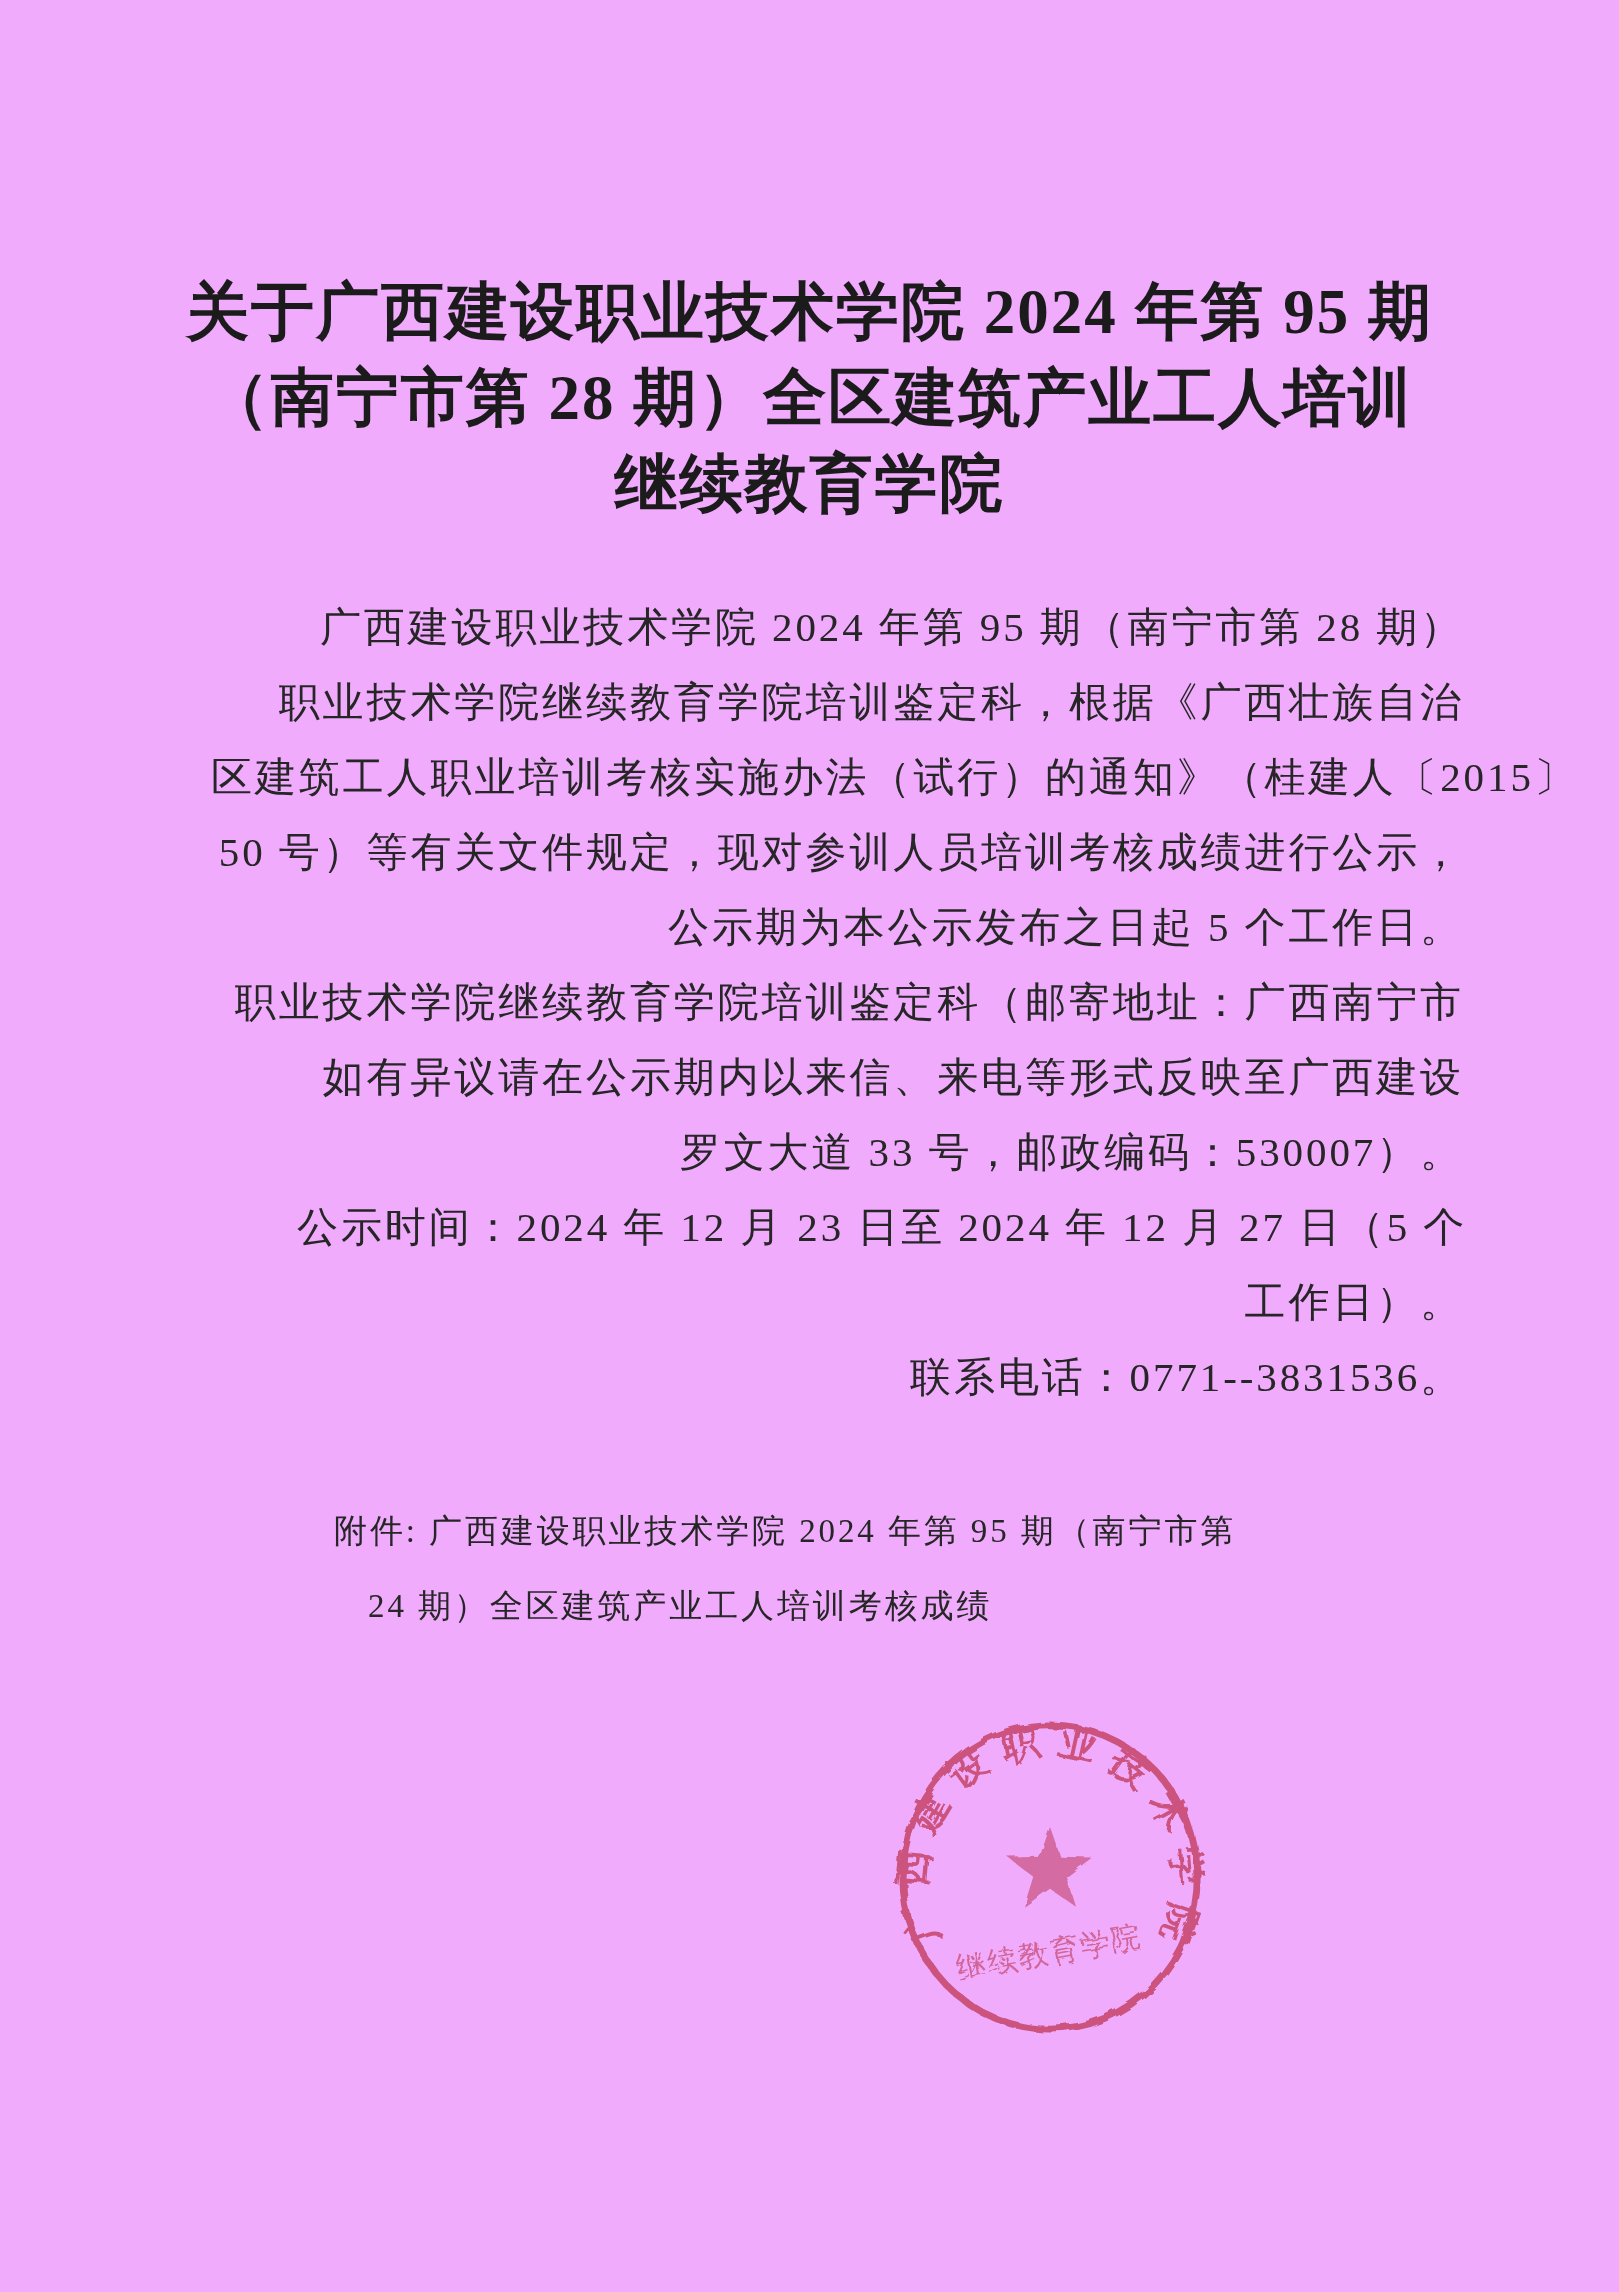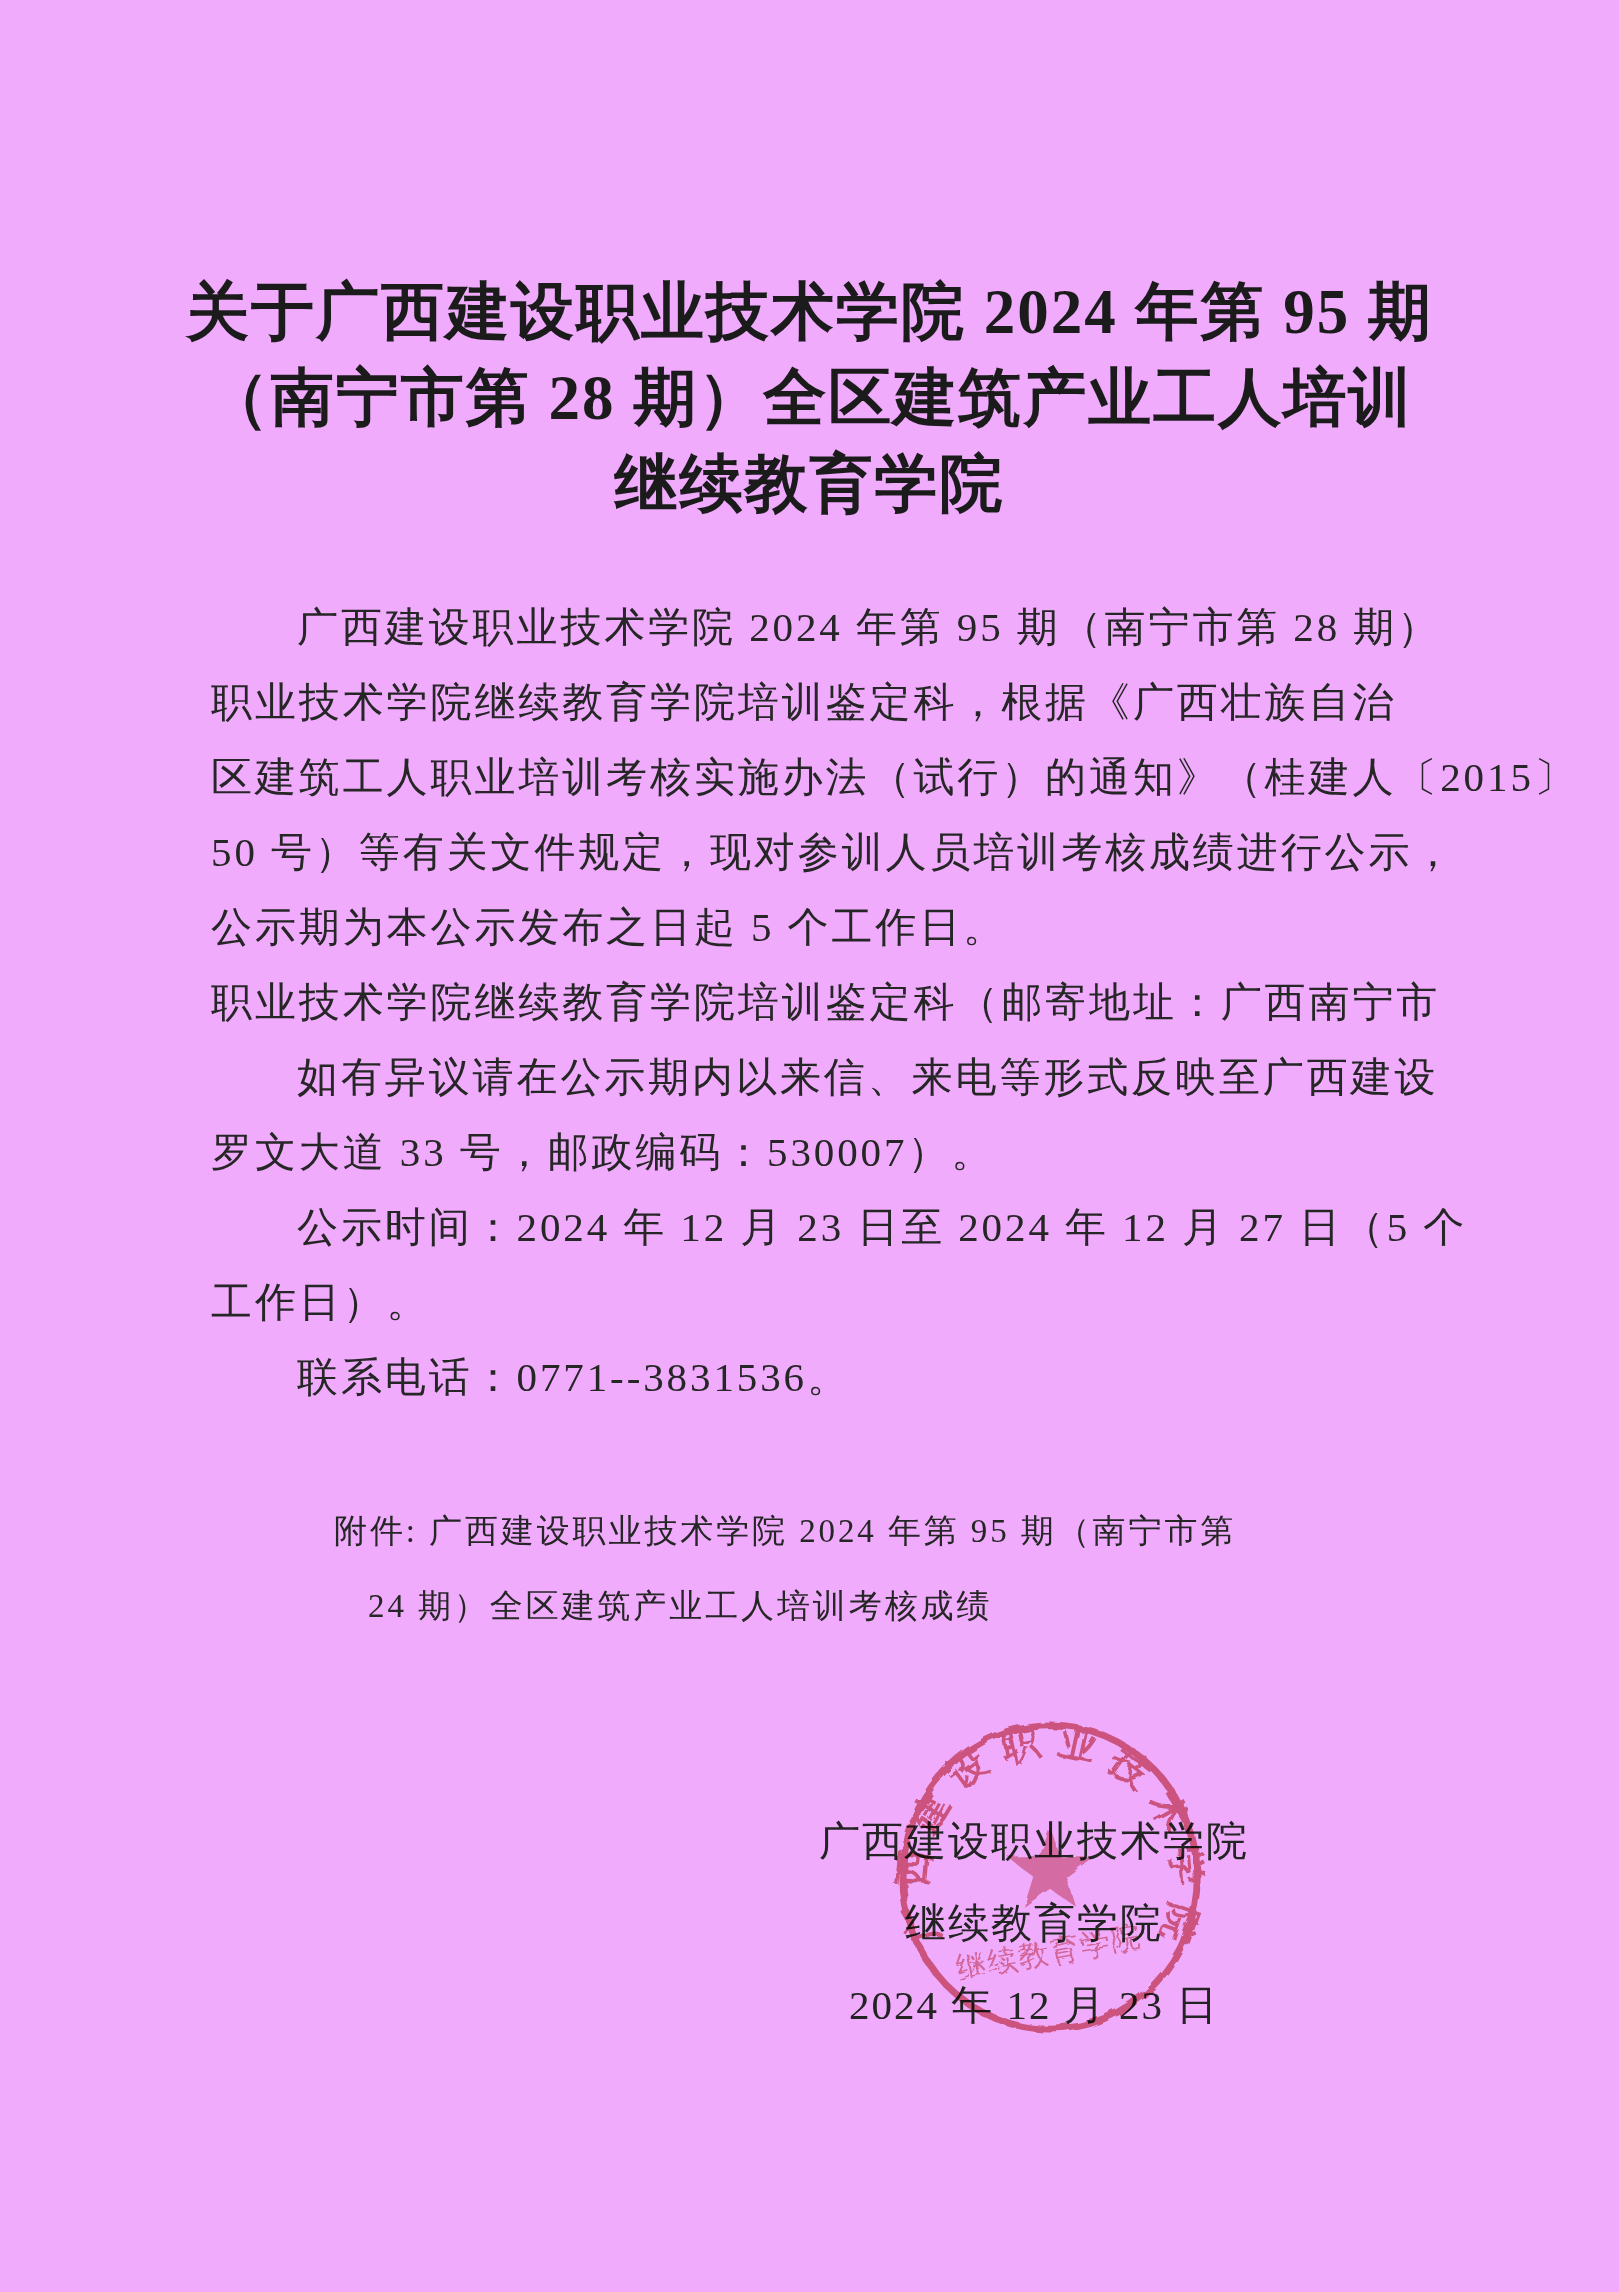--- a/index.html
+++ b/index.html
@@ -20,20 +20,21 @@
     font-weight:700;
     letter-spacing:2px;
     color:#1b1b1b;
   }
   .body-text{
     margin-top:63px;
     padding:0 155px 0 211px;
     font-size:41px;
     line-height:75px;
     letter-spacing:2.9px;
+    text-align:right;
   }
   .line{white-space:nowrap;}
   .indent{padding-left:86px;}
   .attachment{
     margin-top:79px;
     padding:0 155px 0 211px;
     font-size:33px;
     line-height:75px;
     letter-spacing:2.9px;
   }
@@ -85,25 +86,20 @@
     <div class="line">工作日）。</div>
 
     <div class="line indent">联系电话：0771--3831536。</div>
   </div>
 
   <div class="attachment">
     <div class="attach-l1">附件: 广西建设职业技术学院 2024 年第 95 期（南宁市第</div>
     <div class="attach-l2">24 期）全区建筑产业工人培训考核成绩</div>
   </div>
 
-  <div class="signature">
-    <div class="sig-line">广西建设职业技术学院</div>
-    <div class="sig-line">继续教育学院</div>
-    <div class="sig-line">2024 年 12 月 23 日</div>
-  </div>
 
   <div class="stamp">
     <svg viewBox="0 0 324 324" xmlns="http://www.w3.org/2000/svg">
       <defs>
         <filter id="roughen" x="-15%" y="-15%" width="130%" height="130%">
           <feTurbulence type="fractalNoise" baseFrequency="0.055" numOctaves="2" seed="7" result="noise"></feTurbulence>
           <feDisplacementMap in="SourceGraphic" in2="noise" scale="7"></feDisplacementMap>
         </filter>
         <path id="ringArc" d="M 51,226.5 A 127,127 0 1 1 271,226.5" fill="none"></path>
       </defs>

